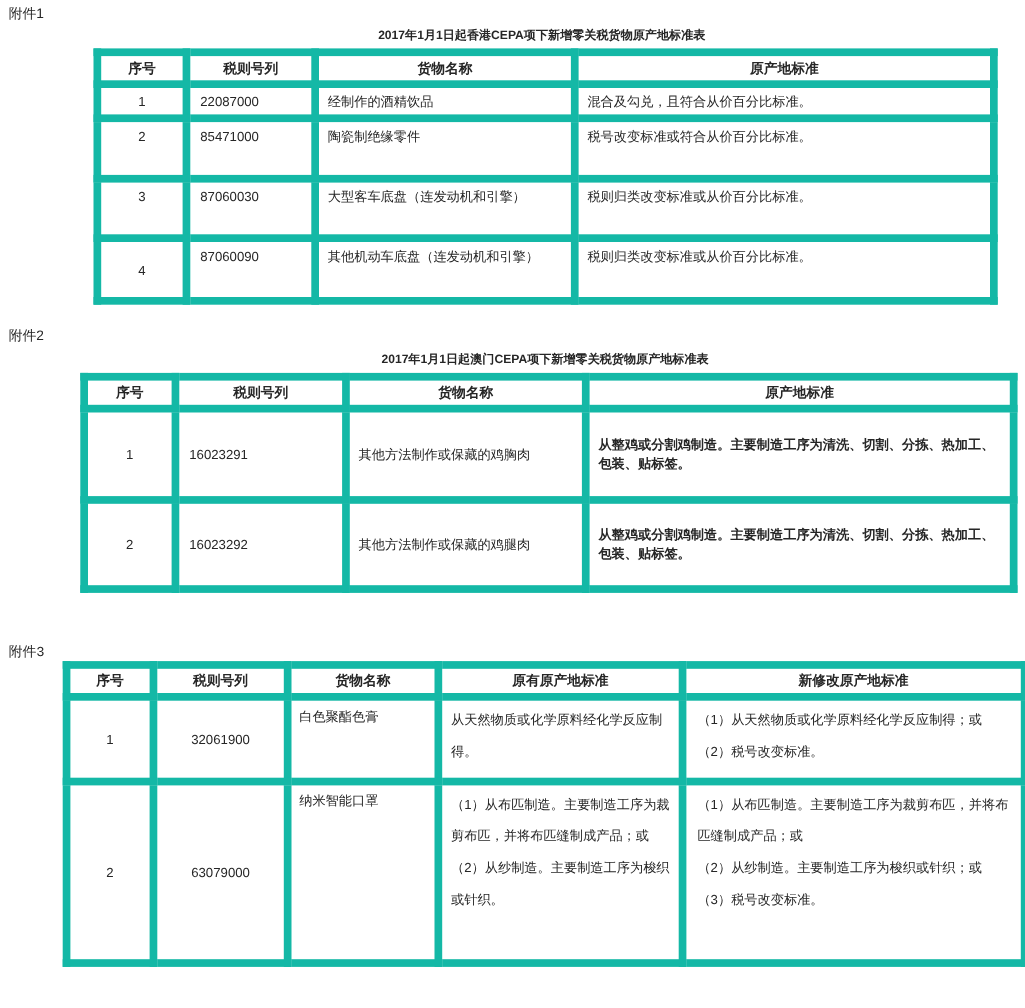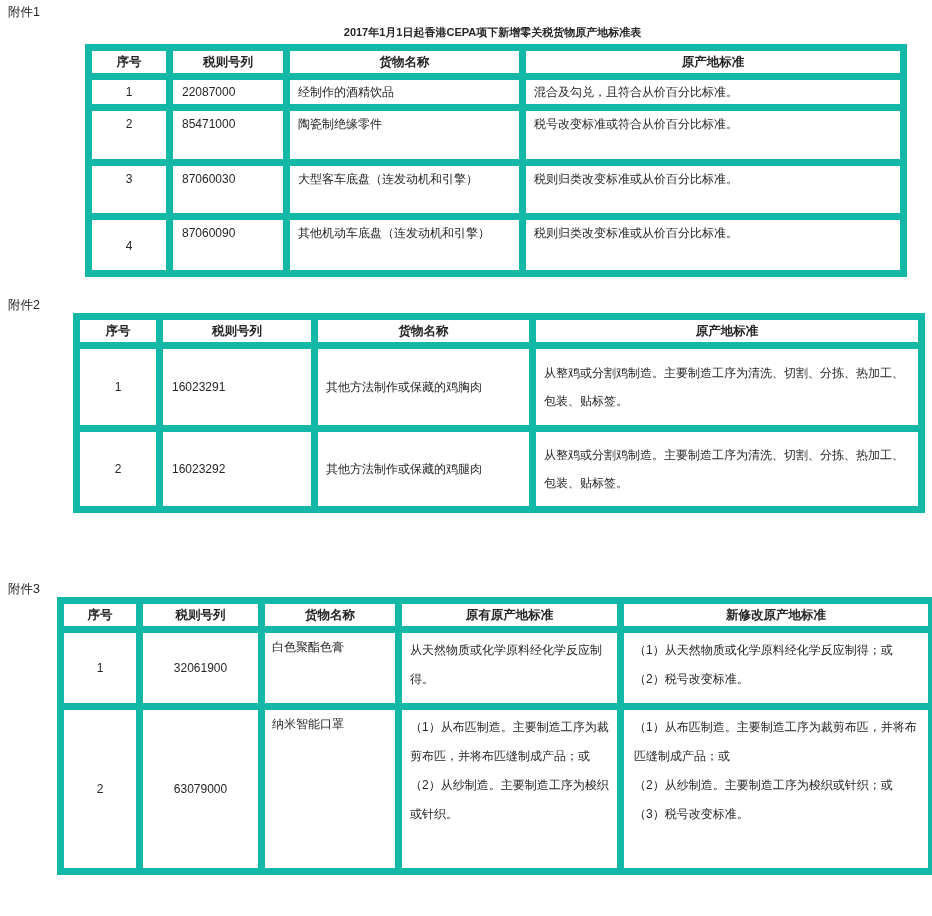--- a/index.html
+++ b/index.html
@@ -5,21 +5,21 @@
   html,body { margin:0; padding:0; background:#ffffff; }
   body {
     width:932px; height:916px; overflow:hidden;
     font-family:"Liberation Sans","DejaVu Sans",sans-serif;
     color:#262626;
     -webkit-font-smoothing:antialiased;
   }
   .att-label { font-size:12.5px; line-height:16px; margin-left:8px; }
   .a1 .att-label { margin-top:4px; }
   .a2 .att-label { margin-top:20px; }
-  .a3 .att-label { margin-top:68px; }
+  .a3 .att-label { margin-top:46px;font-family:Liberation Mono, monospace; }
   .tbl-title {
     font-size:11px; font-weight:bold; line-height:16px;
     text-align:center;
   }
   .a1 .tbl-title { margin:4px 0 4px 85px; width:815px; }
   .a2 .tbl-title { margin:6px 0 4px 73px;  width:845px; }
   .a3 .tbl-title { margin:6px 0 3px 57px;  width:871px; }
 
   table {
     border-collapse:collapse; table-layout:fixed;
@@ -40,21 +40,21 @@
   .t1 tr.r2 { height:54px; }
   .t1 tr.r3 { height:57px; }
   .t1 tr.r1 td, .t1 tr.r2 td, .t1 tr.r3 td { vertical-align:top; padding-top:5px; }
   .t1 tr.r3 td.c-no { vertical-align:middle; }
 
   
   .t2 { margin-left:73px; width:845px; }
   .t2 tr.hdr { height:26px; }
   .t2 tr.r0 { height:83px; }
   .t2 tr.r1 { height:81px; }
-  .t2 td.c-std { line-height:28px; padding:4px 14px 4px 8px; }
+  .t2 td.c-std { line-height:17px; padding:4px 14px 4px 8px;font-weight:bold; }
 
   
   .t3 { margin-left:57px; width:871px; }
   .t3 tr.hdr { height:26px; }
   .t3 tr.r0 { height:77px; }
   .t3 tr.r1 { height:165px; }
   .t3 td.c-no, .t3 td.c-hs3 { text-align:center; vertical-align:middle; padding:4px 2px; }
   .t3 td.c-goods { vertical-align:top; padding:6px 24px 4px 7px; }
   .t3 td.c-old { vertical-align:top; line-height:29px; padding:3px 6px 4px 8px; }
   .t3 td.c-new { vertical-align:top; line-height:29px; padding:3px 6px 4px 10px; }
@@ -102,20 +102,21 @@
       <td class="c-hs">87060090</td>
       <td>其他机动车底盘（连发动机和引擎）</td>
       <td>税则归类改变标准或从价百分比标准。</td>
     </tr>
   </tbody>
     </table>
 </section>
 
 <section class="attachment a2">
   <div class="att-label">附件2</div>
+  <div class="tbl-title">2017年1月1日起澳门CEPA项下新增零关税货物原产地标准表</div>
   <table class="t2">
     <colgroup>
         <col style="width:83px">
         <col style="width:155px">
         <col style="width:218px">
         <col style="width:389px">
       </colgroup>
     <tbody>
         <tr class="hdr">
       <th>序号</th>

